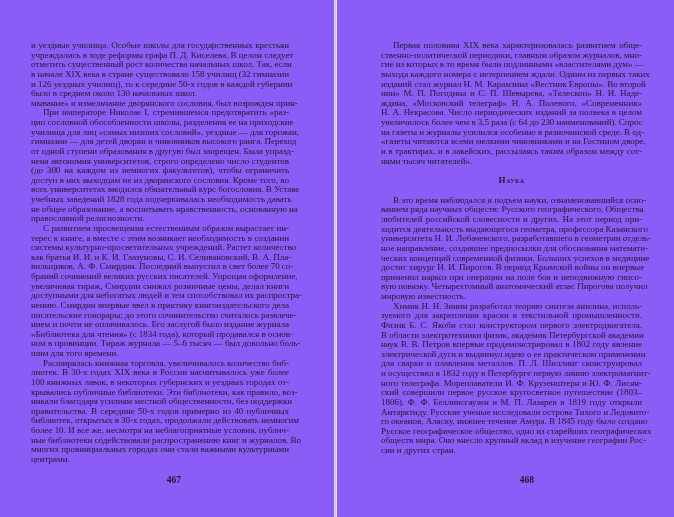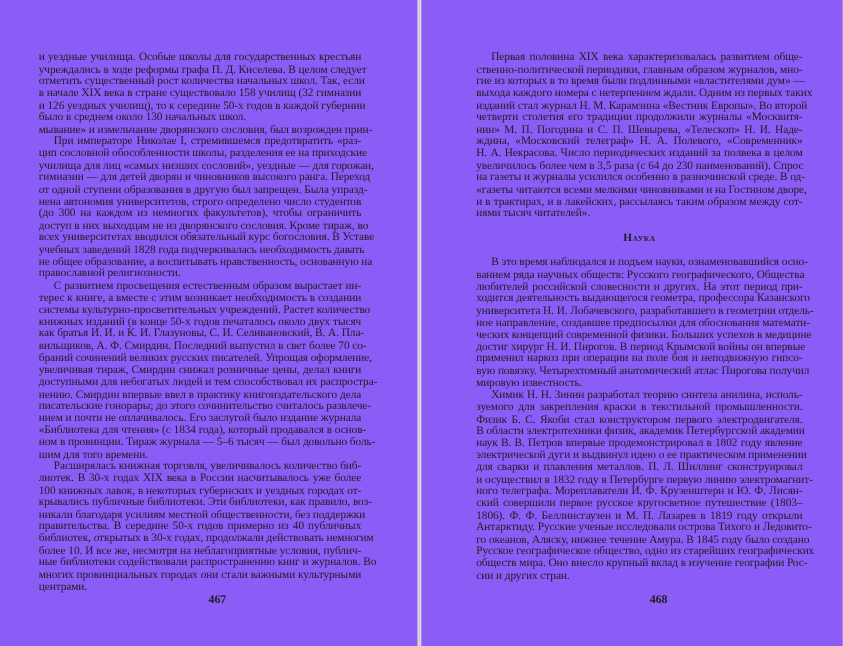--- a/index.html
+++ b/index.html
@@ -55,29 +55,28 @@
         <span class="line">и 126 уездных училищ), то к середине 50-х годов в каждой губернии</span>
         <span class="line last">было в среднем около 130 начальных школ.</span>
         <span class="line">мывание» и измельчание дворянского сословия, был возрожден прин-</span>
         <span class="line indent">При императоре Николае I, стремившемся предотвратить «раз-</span>
         <span class="line">цип сословной обособленности школы, разделения ее на приходские</span>
         <span class="line">училища для лиц «самых низших сословий», уездные — для горожан,</span>
         <span class="line">гимназии — для детей дворян и чиновников высокого ранга. Переход</span>
         <span class="line">от одной ступени образования в другую был запрещен. Была упразд-</span>
         <span class="line">нена автономия университетов, строго определено число студентов</span>
         <span class="line">(до 300 на каждом из немногих факультетов), чтобы ограничить</span>
-        <span class="line">доступ в них выходцам не из дворянского сословия. Кроме тираж, во</span>
+        <span class="line">доступ в них выходцам не из дворянского сословия. Кроме того, во</span>
         <span class="line">всех университетах вводился обязательный курс богословия. В Уставе</span>
         <span class="line">учебных заведений 1828 года подчеркивалась необходимость давать</span>
         <span class="line">не общее образование, а воспитывать нравственность, основанную на</span>
         <span class="line last">православной религиозности.</span>
         <span class="line indent">С развитием просвещения естественным образом вырастает ин-</span>
         <span class="line">терес к книге, а вместе с этим возникает необходимость в создании</span>
         <span class="line">системы культурно-просветительных учреждений. Растет количество</span>
-        <span class="line">книжных изданий (в конце 50-х годов печаталось около двух тысяч</span>
         <span class="line">как братья И. И. и К. И. Глазуновы, С. И. Селивановский, В. А. Пла-</span>
         <span class="line">вильщиков, А. Ф. Смирдин. Последний выпустил в свет более 70 со-</span>
         <span class="line">браний сочинений великих русских писателей. Упрощая оформление,</span>
         <span class="line">увеличивая тираж, Смирдин снижал розничные цены, делал книги</span>
         <span class="line">доступными для небогатых людей и тем способствовал их распростра-</span>
         <span class="line">нению. Смирдин впервые ввел в практику книгоиздательского дела</span>
         <span class="line">писательские гонорары; до этого сочинительство считалось развлече-</span>
         <span class="line">нием и почти не оплачивалось. Его заслугой было издание журнала</span>
         <span class="line">«Библиотека для чтения» (с 1834 года), который продавался в основ-</span>
         <span class="line">ном в провинции. Тираж журнала — 5–6 тысяч — был довольно боль-</span>
@@ -100,21 +99,20 @@
   <div class="gutter"></div>
 
   <div class="page page-right">
     <div class="text-block">
       <div id="right-before">
           <span class="line indent">Первая половина XIX века характеризовалась развитием обще-</span>
           <span class="line">ственно-политической периодики, главным образом журналов, мно-</span>
           <span class="line">гие из которых в то время были подлинными «властителями дум» —</span>
           <span class="line">выхода каждого номера с нетерпением ждали. Одним из первых таких</span>
           <span class="line">изданий стал журнал Н. М. Карамзина «Вестник Европы». Во второй</span>
-          <span class="line">четверти столетия его традиции продолжили журналы «Москвитя-</span>
           <span class="line">нин» М. П. Погодина и С. П. Шевырева, «Телескоп» Н. И. Наде-</span>
           <span class="line">ждина, «Московский телеграф» Н. А. Полевого, «Современник»</span>
           <span class="line">Н. А. Некрасова. Число периодических изданий за полвека в целом</span>
           <span class="line">увеличилось более чем в 3,5 раза (с 64 до 230 наименований). Спрос</span>
           <span class="line">на газеты и журналы усилился особенно в разночинской среде. В од-</span>
           <span class="line">«газеты читаются всеми мелкими чиновниками и на Гостином дворе,</span>
           <span class="line">и в трактирах, и в лакейских, рассылаясь таким образом между сот-</span>
           <span class="line last">нями тысяч читателей».</span>
         </div>
       <div class="section-heading">Наука</div>

